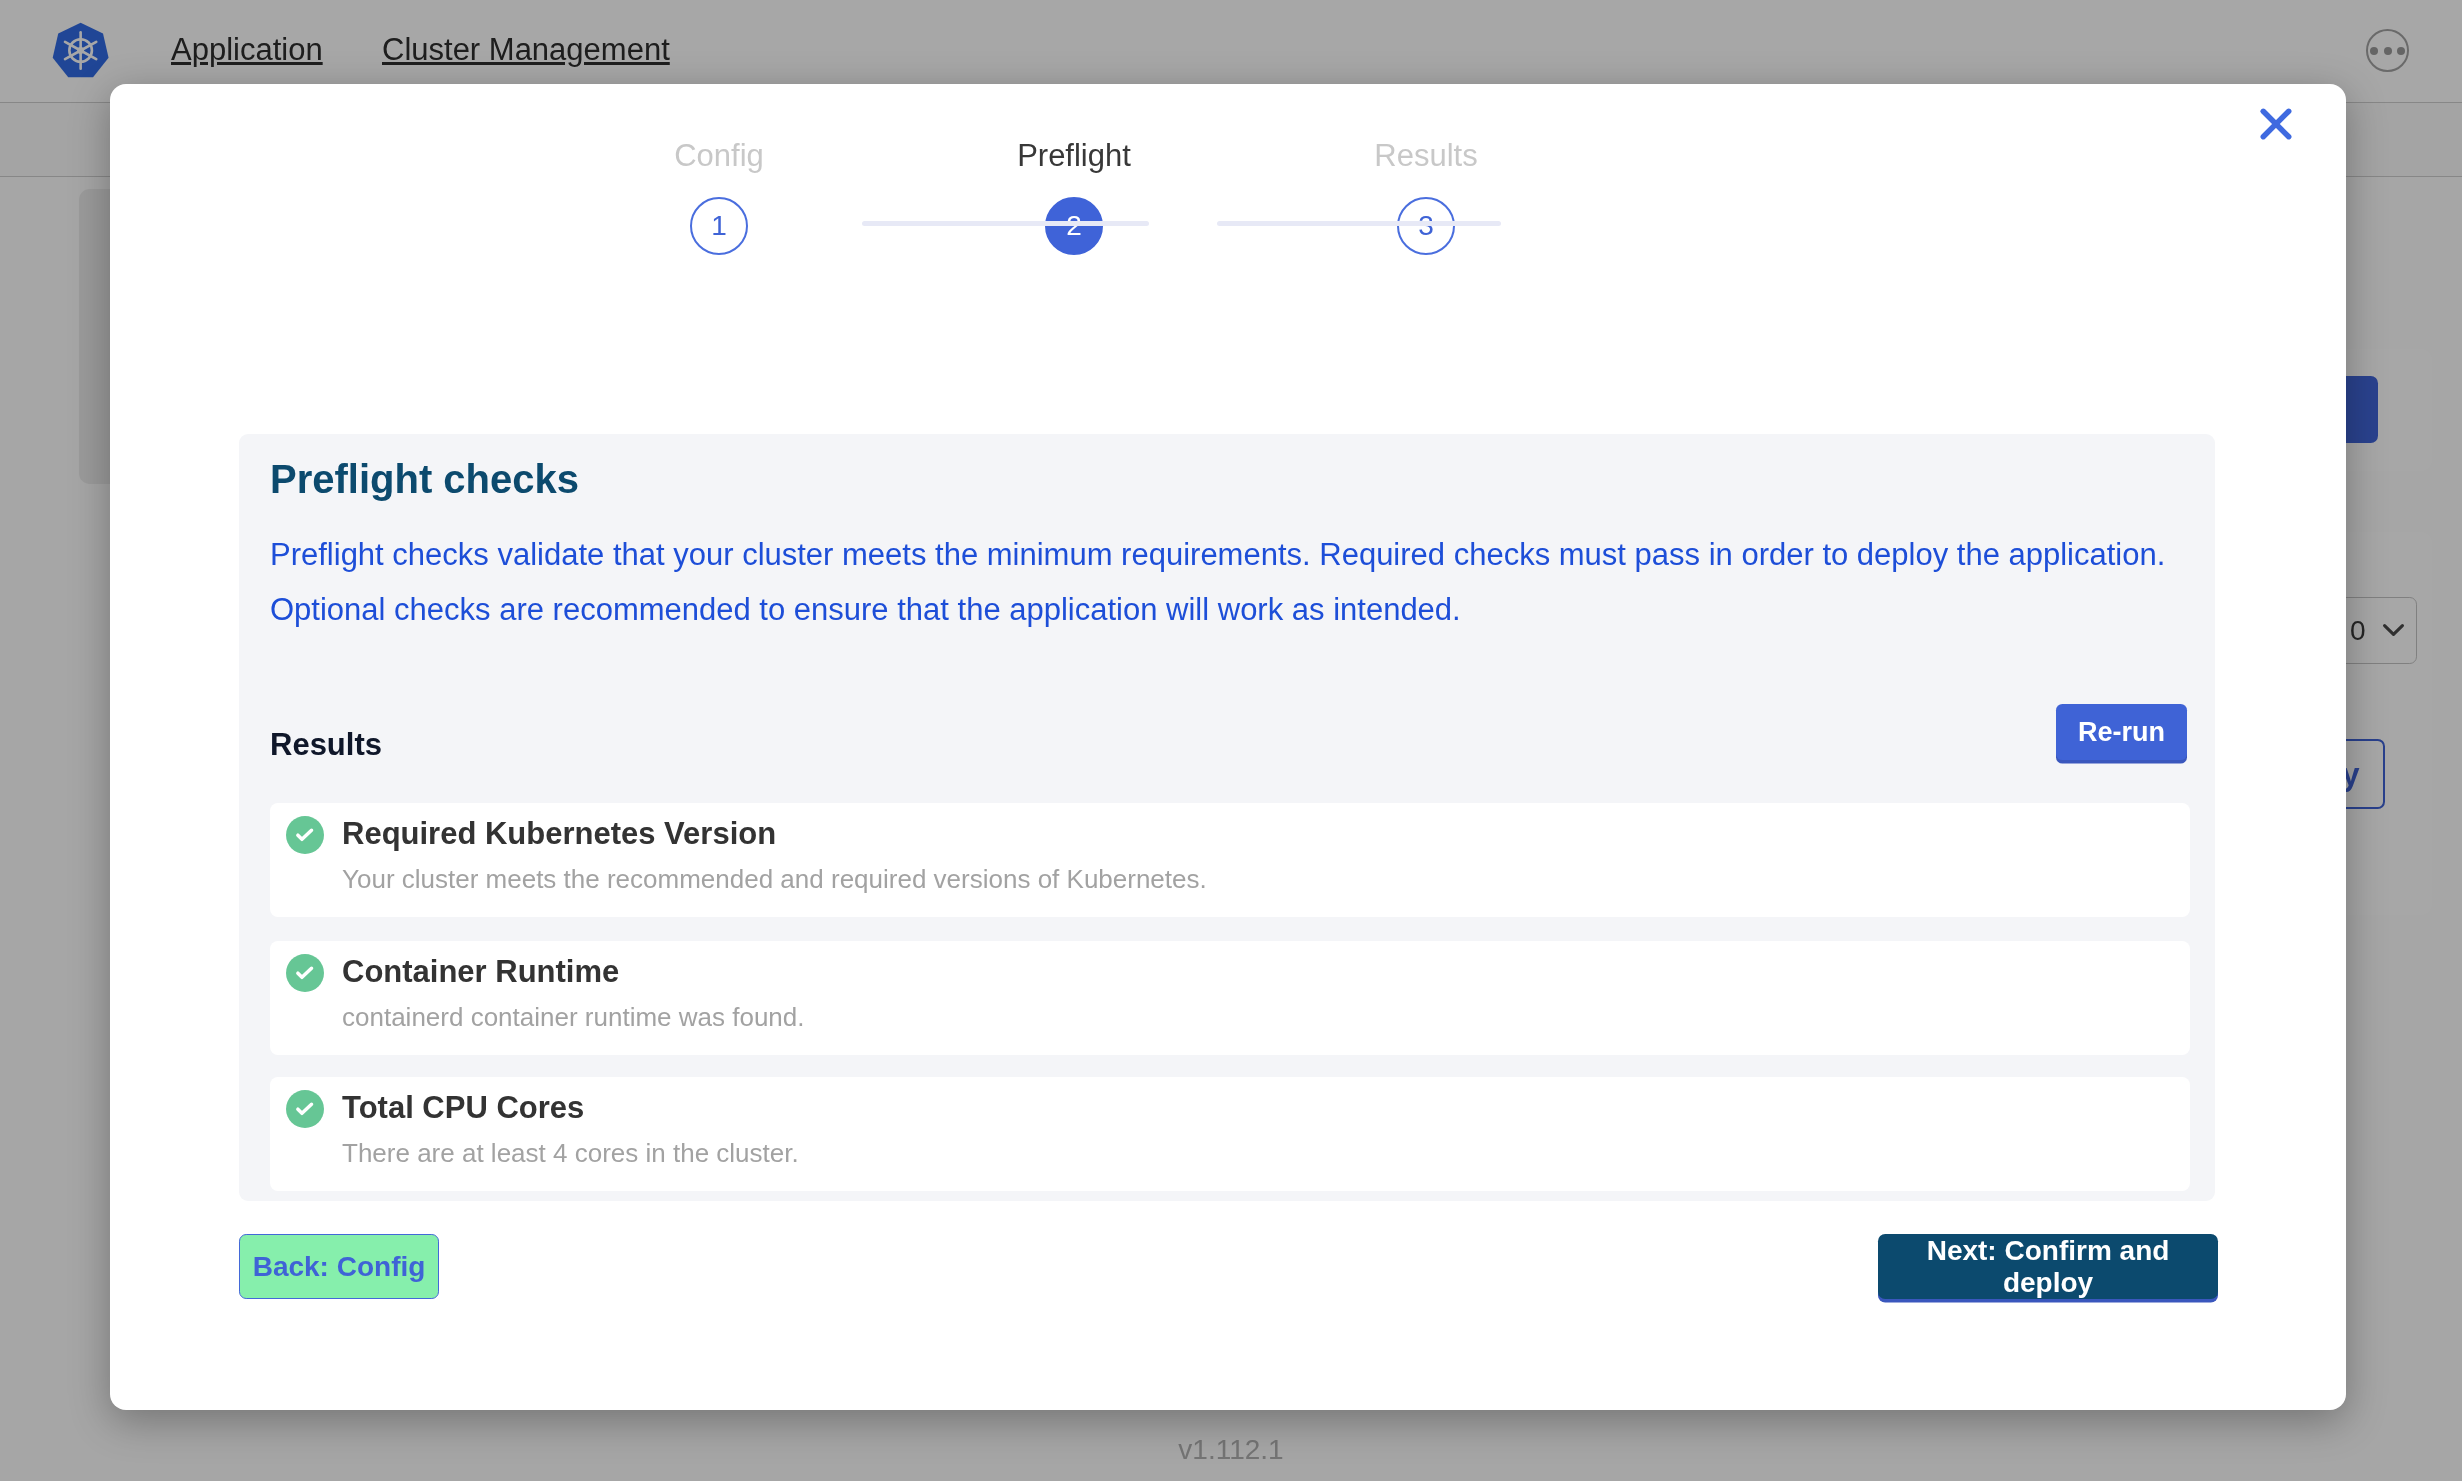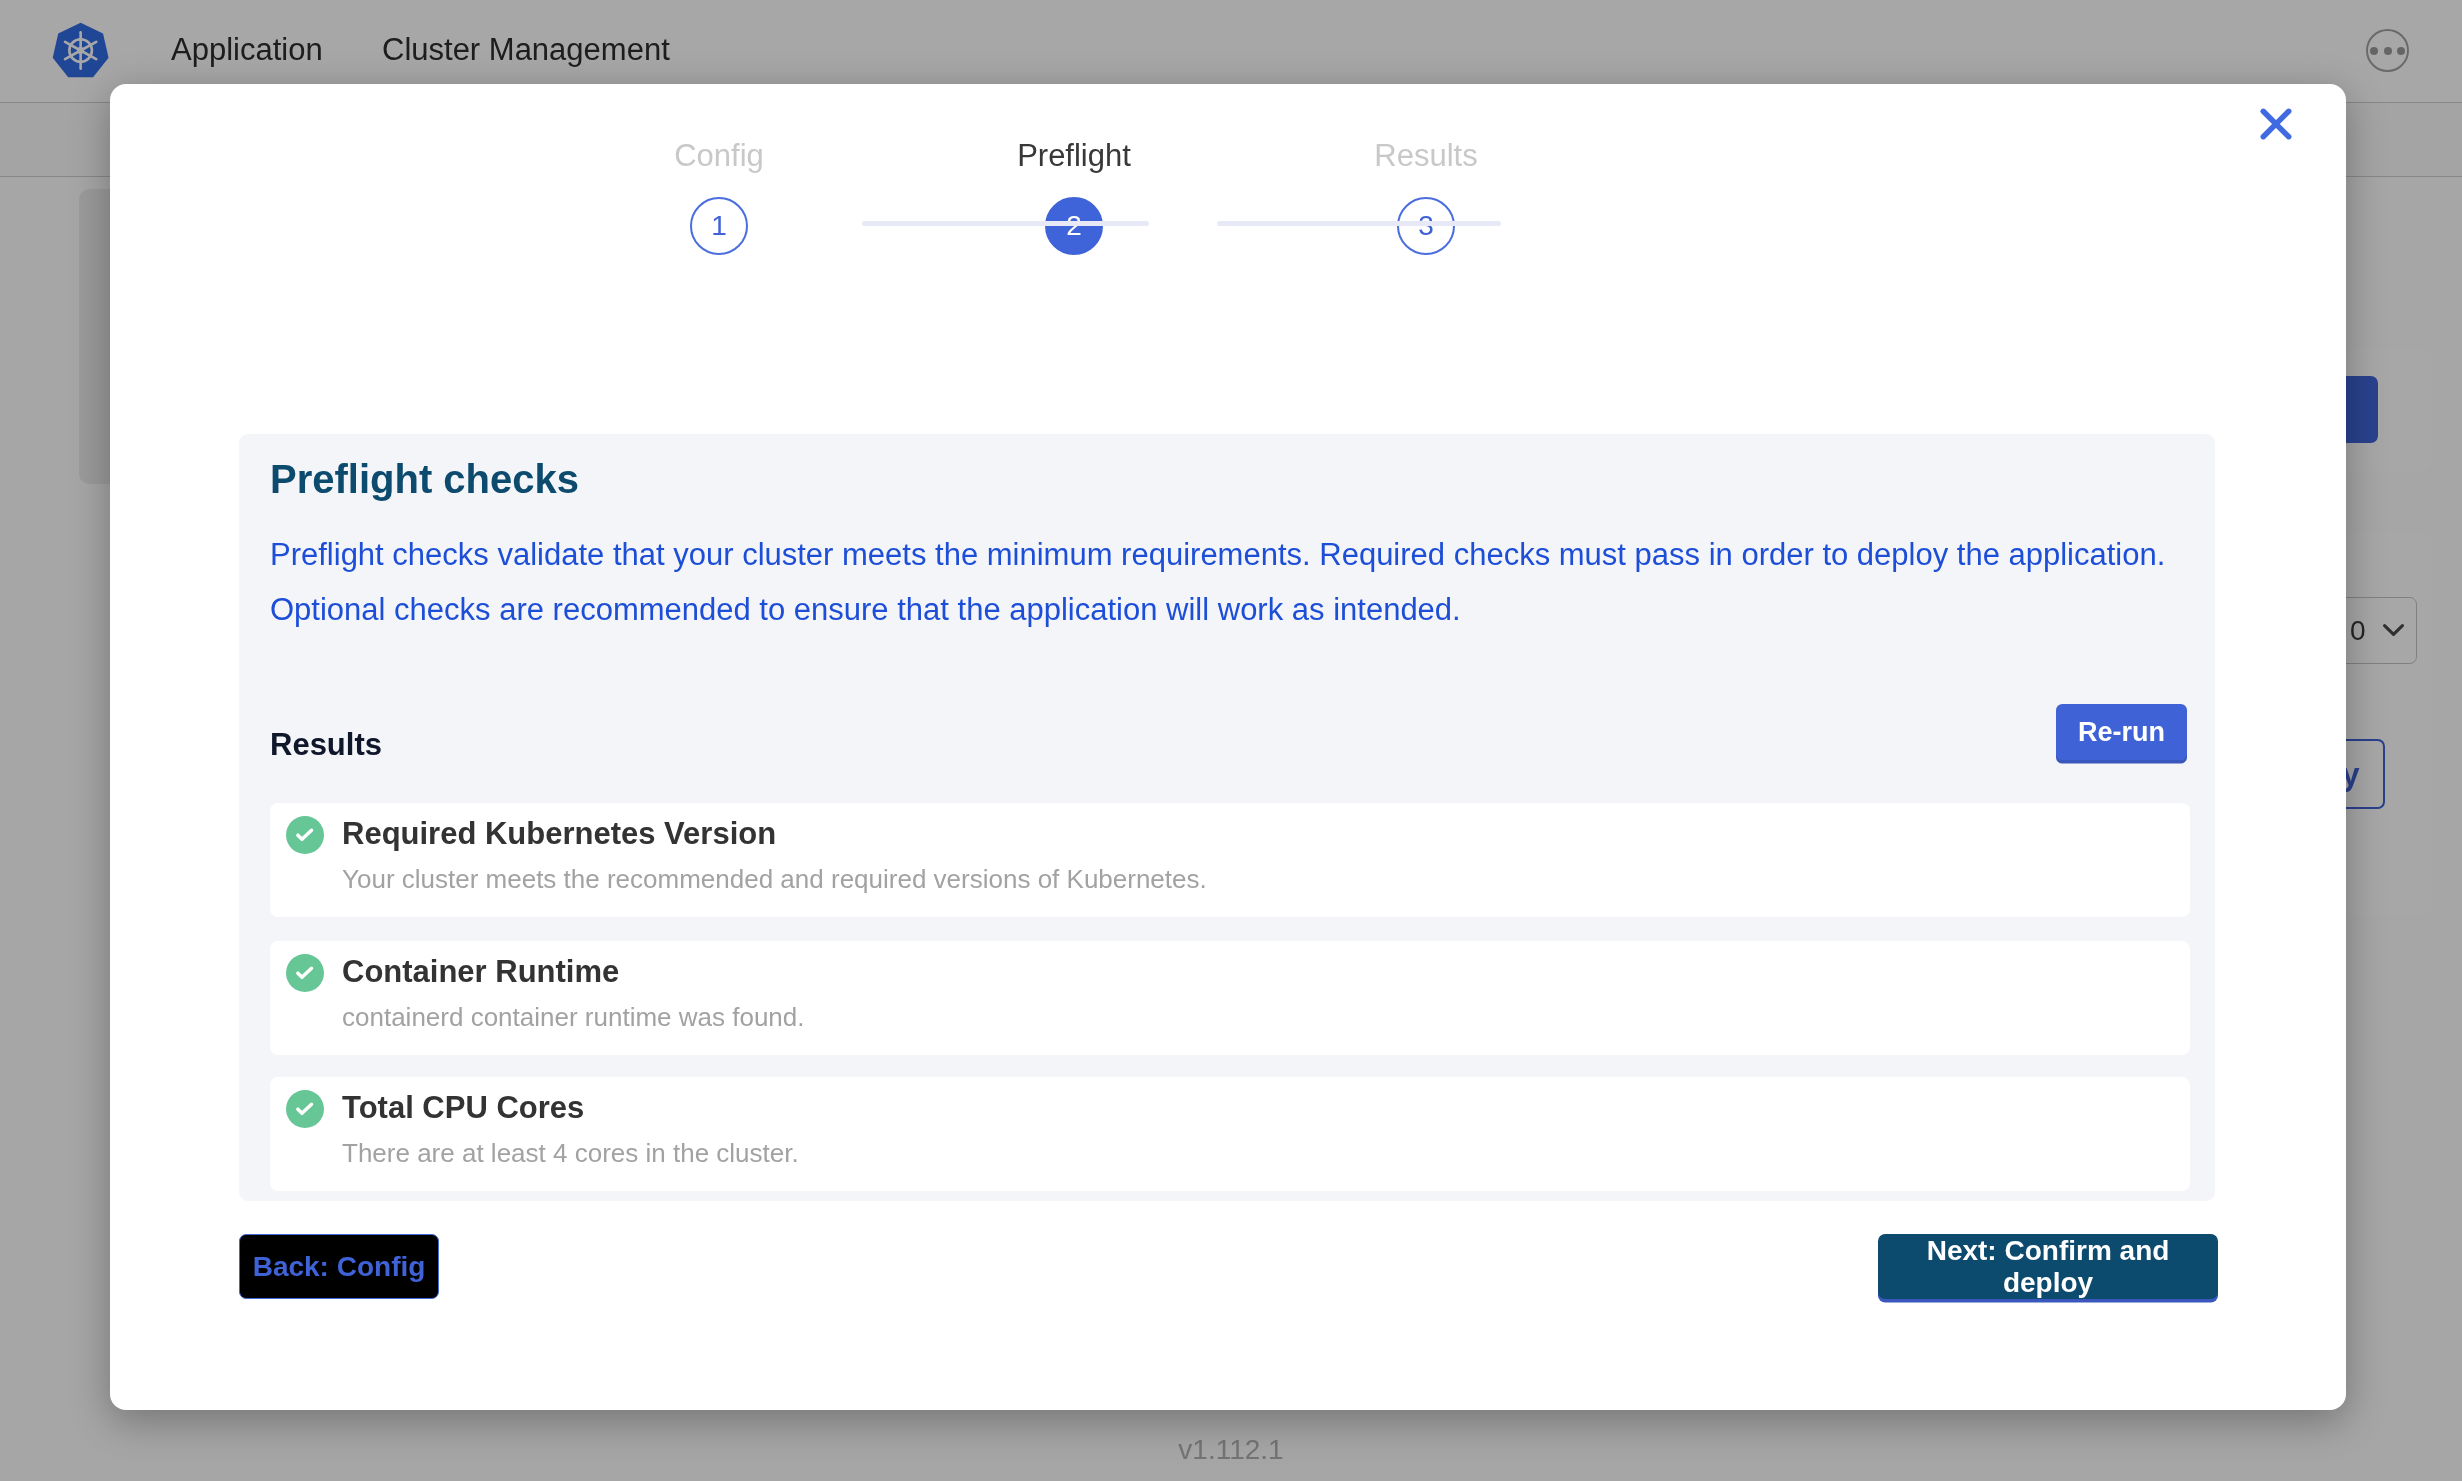--- a/index.html
+++ b/index.html
@@ -7,21 +7,21 @@
   body {
     position:relative; overflow:hidden;
     font-family:"Liberation Sans", sans-serif;
     background:#fdfdfd;
   }
   .abs { position:absolute; }
 
   
   .navbar { left:0; top:0; width:2462px; height:102px; background:#ffffff; }
   .k8s-logo { left:52px; top:18px; width:59px; height:65px; }
-  .nav-tab { top:32px; font-size:31px; font-weight:500; color:#2e2e2e; cursor:pointer; }
+  .nav-tab { top:32px; font-size:31px; font-weight:500; color:#2e2e2e; cursor:pointer;text-decoration:underline; }
   .nav-tab.app { left:171px; }
   .nav-tab.cluster { left:382px; }
   .nav-more { left:2366px; top:29px; width:43px; height:43px; border:2.7px solid #a2a2a2;
     border-radius:50%; display:flex; align-items:center; justify-content:center; gap:5.4px; }
   .nav-more i { width:8px; height:8px; border-radius:50%; background:#9a9a9a; display:block; }
 
   .subband { left:0; top:102px; width:2462px; height:75px; background:#fafafa;
     border-top:1.8px solid #cfcfcf; border-bottom:1.8px solid #cfcfcf; }
 
   .bg-card-left { left:79px; top:189px; width:306px; height:295px; background:#ededed; border-radius:10.8px; }
@@ -66,21 +66,21 @@
   .rerun-btn { right:28px; top:270px; width:131px; height:56px; background:#3f63d6; border:none;
     border-radius:6.3px; color:#ffffff; font-size:27px; font-weight:bold; cursor:pointer;
     box-shadow:0 3.6px 0 #3a57bd; font-family:"Liberation Sans",sans-serif; }
 
   .check-card { left:31px; width:1920px; height:114px; background:#ffffff; border-radius:8px; }
   .check-card .badge { position:absolute; left:16px; top:12.6px; width:38px; height:38px;
     border-radius:50%; background:#66c695; display:flex; align-items:center; justify-content:center; }
   .check-card .title { position:absolute; left:72px; top:12.6px; font-size:31px; font-weight:bold; color:#333333; }
   .check-card .detail { position:absolute; left:72px; top:61px; font-size:26px; color:#a2a2a2; }
 
-  .back-btn { left:129px; top:1150px; width:200px; height:65px; background:#000000;
+  .back-btn { left:129px; top:1150px; width:200px; height:65px; background:#86efac;
     border:1.8px solid #4368d8; border-radius:7.2px; color:#3f63d6; font-size:28px; font-weight:bold;
     cursor:pointer; font-family:"Liberation Sans",sans-serif; }
   .next-btn { right:128px; top:1150px; width:340px; height:65px; background:#0c4a6e; border:none;
     border-radius:7.2px; color:#ffffff; font-size:28px; font-weight:bold; cursor:pointer;
     box-shadow:0 3.6px 0 #3a57bd; font-family:"Liberation Sans",sans-serif; }
 </style>
 </head>
 <body>
 
 <div class="abs navbar">

